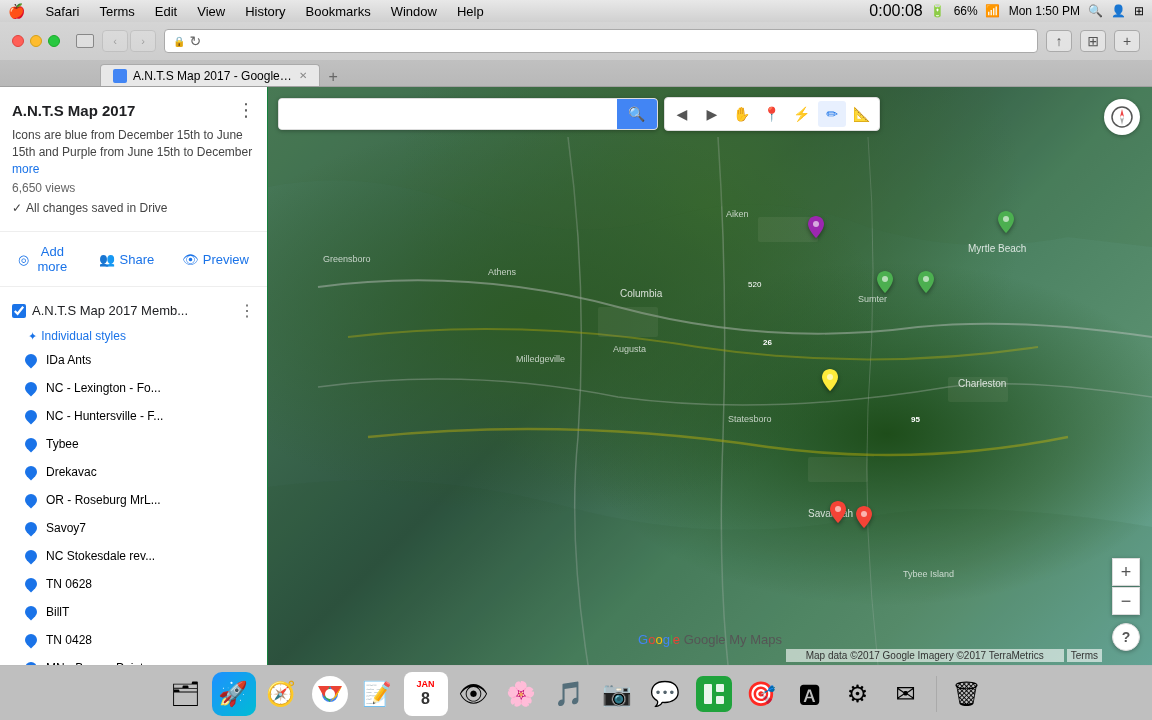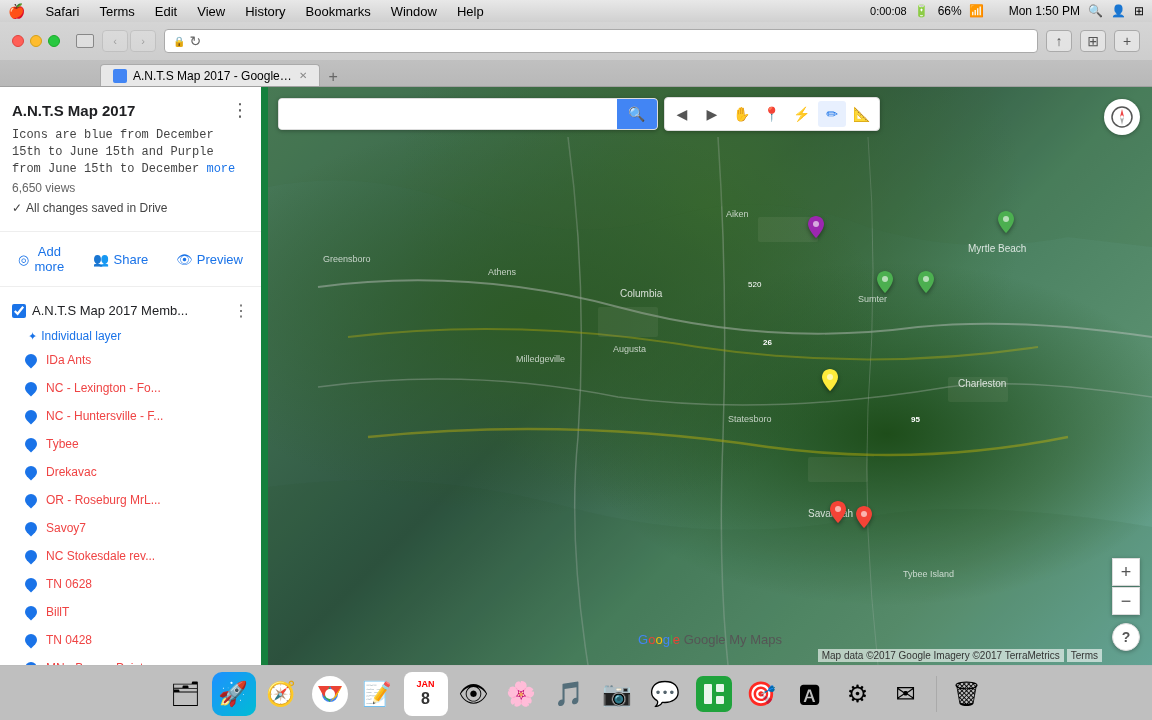--- a/index.html
+++ b/index.html
@@ -97,21 +97,21 @@
       height: calc(720px - 22px - 38px - 26px - 56px);
       position: relative;
     }
 
     
     .sidebar {
       width: 268px;
       min-width: 268px;
       height: 100%;
       background: white;
-      border-right: 7px solid #15803d;
+      border-right: 1px solid #15803d;
       display: flex;
       flex-direction: column;
       overflow: hidden;
       z-index: 10;
     }
     .sidebar-header {
       padding: 12px 12px 6px 12px;
       border-bottom: 1px solid #eee;
     }
     .map-title-row {
@@ -124,21 +124,20 @@
       font-size: 15px;
       font-weight: 600;
       color: #202124;
     }
     .more-btn { font-size: 18px; color: #555; cursor: pointer; background: none; border: none; }
     .map-description {
       font-size: 12px;
       color: #444;
       line-height: 1.4;
       margin-bottom: 4px;
-      font-family: Liberation Mono, monospace;
     }
     .more-link { color: #1a73e8; font-size: 12px; cursor: pointer; }
     .views-count { font-size: 12px; color: #666; margin-bottom: 6px; }
     .saved-status { font-size: 12px; color: #444; margin-bottom: 10px; display: flex; align-items: center; gap: 4px; }
 
     .sidebar-actions {
       display: flex;
       align-items: center;
       gap: 16px;
       padding: 8px 12px;
@@ -208,21 +207,21 @@
       align-items: center;
       justify-content: center;
       flex-shrink: 0;
     }
     .pin-circle {
       width: 12px;
       height: 12px;
       border-radius: 50% 50% 50% 0;
       transform: rotate(-45deg);
     }
-    .item-label { font-size: 12px; color: #ef4444; flex: 1; overflow: hidden; white-space: nowrap; text-overflow: ellipsis; }
+    .item-label { font-size: 12px; color: #000000; flex: 1; overflow: hidden; white-space: nowrap; text-overflow: ellipsis; }
 
     
     .map-area {
       flex: 1;
       position: relative;
       overflow: hidden;
     }
 
     
     .map-toolbar {
@@ -446,25 +445,25 @@
     <span class="menu-item">Safari</span>
     <span class="menu-item">Terms</span>
     <span class="menu-item">Edit</span>
     <span class="menu-item">View</span>
     <span class="menu-item">History</span>
     <span class="menu-item">Bookmarks</span>
     <span class="menu-item">Window</span>
     <span class="menu-item">Help</span>
   </div>
   <div class="menu-bar-right">
-    <span style="font-size:11px;">0:00:08</span>
+    <span style="font-size:16px;">0:00:08</span>
     <span>🔋</span>
     <span style="font-size:12px;">66%</span>
     <span>📶</span>
-    <span style="font-size:12px; font-weight:500;margin-left:16px;">Mon 1:50 PM</span>
+    <span style="font-size:12px; font-weight:500;">Mon 1:50 PM</span>
     <span>🔍</span>
     <span>👤</span>
     <span>⊞</span>
   </div>
 </div>
 
 <div class="browser-chrome">
   <div class="browser-titlebar">
     <div class="traffic-lights">
       <div class="traffic-light tl-red"></div>
@@ -531,21 +530,21 @@
     </div>
 
     <div class="layers-list">
       <div class="layer-header">
         <input type="checkbox" class="layer-checkbox" checked="" style="">
         <span class="layer-name">A.N.T.S Map 2017 Memb...</span>
         <span class="layer-menu-btn">⋮</span>
       </div>
       <div class="individual-styles">
         <span class="styles-icon">✦</span>
-        <span class="styles-label">Individual layer</span>
+        <span class="styles-label">Individual styles</span>
       </div>
 
       <div id="map-items-container">
 
       <div class="map-item">
     <div class="pin-icon">
       <div class="pin-circle" style="background:#1a73e8;"></div>
     </div>
     <span class="item-label">IDa Ants</span>
   </div>
@@ -726,21 +725,21 @@
       <button class="zoom-btn">−</button>
     </div>
 
     <div class="help-btn">?</div>
 
     <div class="gmm-logo">
       <span style="color:#4285f4">G</span><span style="color:#ea4335">o</span><span style="color:#fbbc04">o</span><span style="color:#4285f4">g</span><span style="color:#34a853">l</span><span style="color:#ea4335">e</span> <span>Google My Maps</span>
     </div>
 
     <div class="map-data">
-      <span style="font-size:10px; color:#333; background:rgba(255,255,255,0.6); padding:1px 4px;">Map data ©2017 Google Imagery ©2017 TerraMetrics</span>
+      <span style="font-size:10px; color:#333; background:rgba(255,255,255,0.6); padding:1px 20px;">Map data ©2017 Google Imagery ©2017 TerraMetrics</span>
       <a class="terms-link" style="font-size:10px; background:rgba(255,255,255,0.6); padding:1px 4px;">Terms</a>
     </div>
 
   </div>
 </div>
 
 <div class="dock-bar">
   <div class="dock-item" title="Finder">🗂</div>
   <div class="dock-item" title="Launchpad" style="background:linear-gradient(135deg,#1e90ff,#00bcd4);color:white;border-radius:10px;">🚀</div>
   <div class="dock-item" title="Safari">🧭</div>

